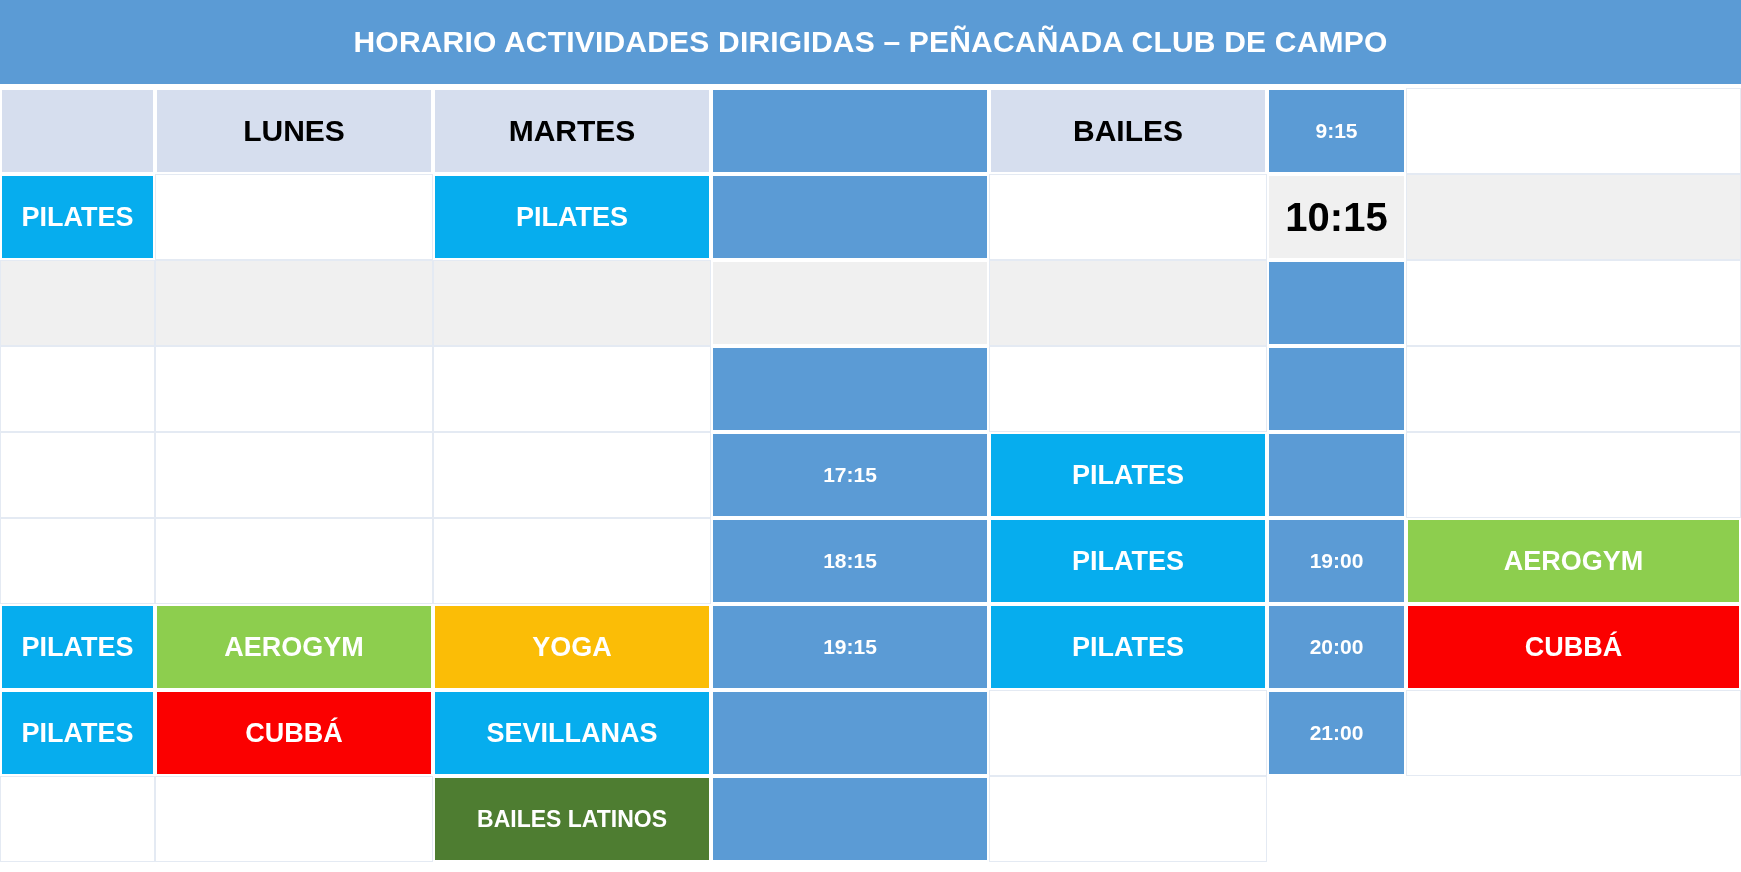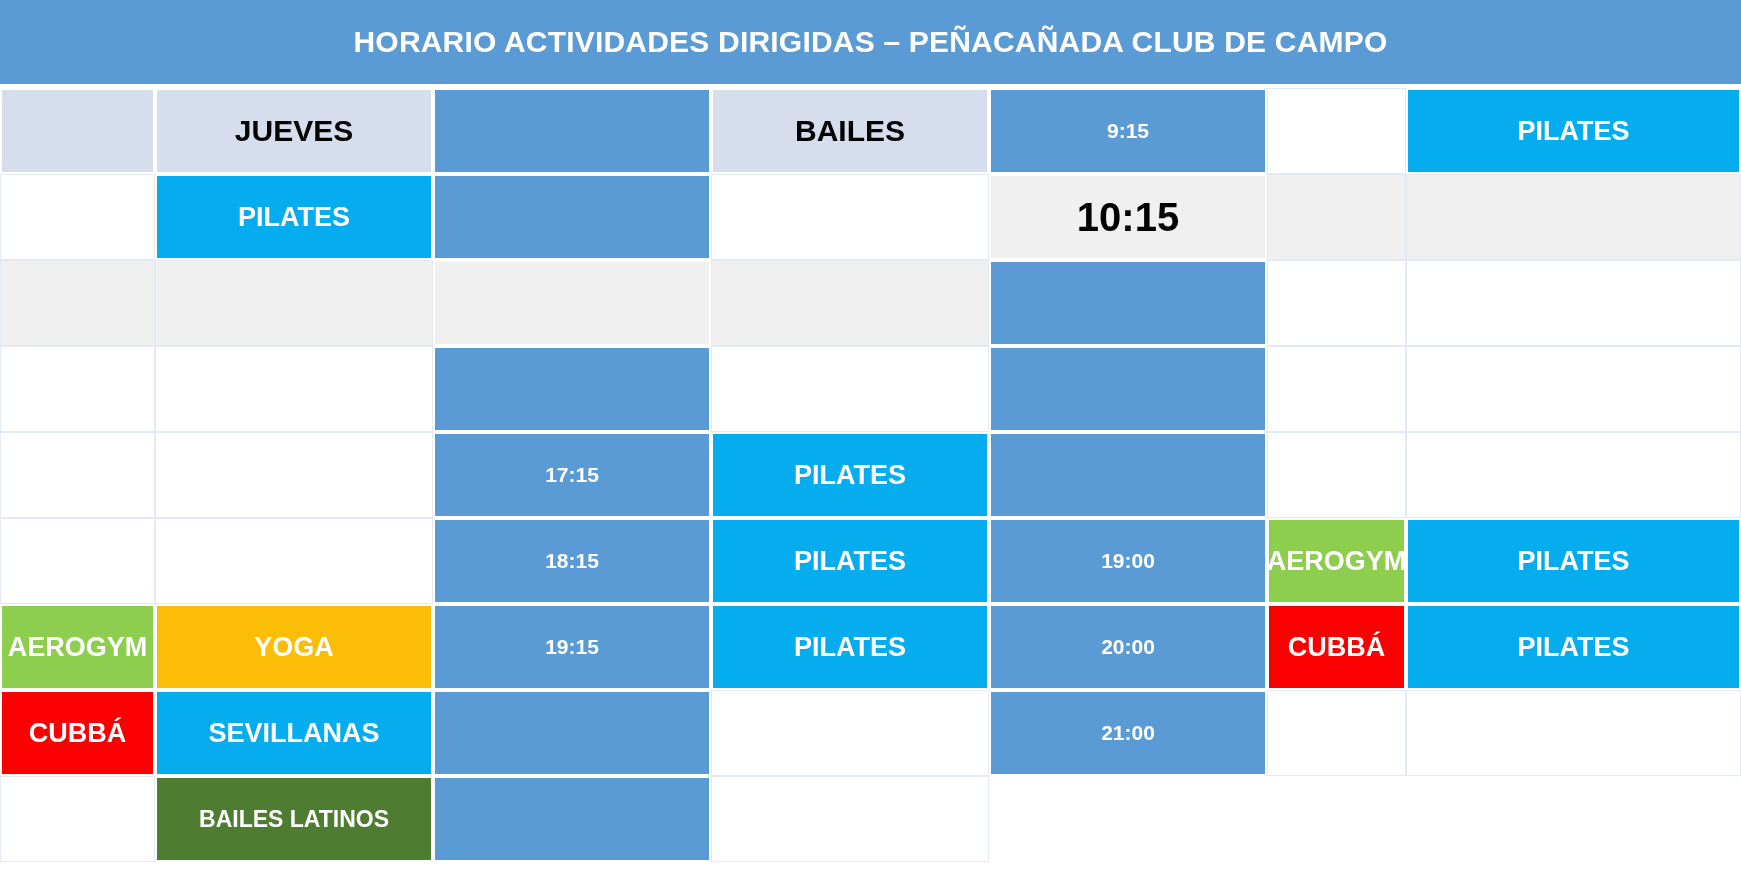--- a/index.html
+++ b/index.html
@@ -122,21 +122,22 @@
 
   <div class="title-bar">
     <div class="title-text">HORARIO ACTIVIDADES DIRIGIDAS – PEÑACAÑADA CLUB DE CAMPO</div>
   </div>
 
   <div class="frame-top"></div>
 
   <div class="grid">
 
     <div class="cell hdr"></div>
-    <div class="cell hdr">JUEVES</div>
+    <div class="cell hdr">LUNES</div>
+    <div class="cell hdr">MARTES</div>
     <div class="cell hdr-blue"></div>
     <div class="cell hdr">BAILES</div>
 
     <div id="body-rows" style="display:contents"><div class="cell time">9:15</div><div class="cell empty"></div><div class="cell act c-pilates">PILATES</div><div class="cell empty"></div><div class="cell act c-pilates">PILATES</div><div class="cell time"></div><div class="cell empty"></div><div class="cell time-alt">10:15</div><div class="cell empty-alt"></div><div class="cell empty-alt"></div><div class="cell empty-alt"></div><div class="cell empty-alt"></div><div class="cell time-alt"></div><div class="cell empty-alt"></div><div class="cell time"></div><div class="cell empty"></div><div class="cell empty"></div><div class="cell empty"></div><div class="cell empty"></div><div class="cell time"></div><div class="cell empty"></div><div class="cell time"></div><div class="cell empty"></div><div class="cell empty"></div><div class="cell empty"></div><div class="cell empty"></div><div class="cell time">17:15</div><div class="cell act c-pilates">PILATES</div><div class="cell time"></div><div class="cell empty"></div><div class="cell empty"></div><div class="cell empty"></div><div class="cell empty"></div><div class="cell time">18:15</div><div class="cell act c-pilates">PILATES</div><div class="cell time">19:00</div><div class="cell act c-aerogym">AEROGYM</div><div class="cell act c-pilates">PILATES</div><div class="cell act c-aerogym">AEROGYM</div><div class="cell act c-yoga">YOGA</div><div class="cell time">19:15</div><div class="cell act c-pilates">PILATES</div><div class="cell time">20:00</div><div class="cell act c-cubba">CUBBÁ</div><div class="cell act c-pilates">PILATES</div><div class="cell act c-cubba">CUBBÁ</div><div class="cell act c-sevillanas">SEVILLANAS</div><div class="cell time"></div><div class="cell empty"></div><div class="cell time">21:00</div><div class="cell empty"></div><div class="cell empty"></div><div class="cell empty"></div><div class="cell act c-bailes">BAILES LATINOS</div><div class="cell time"></div><div class="cell empty"></div></div>
 
   </div>
 
 </div>
 
 </body></html>

